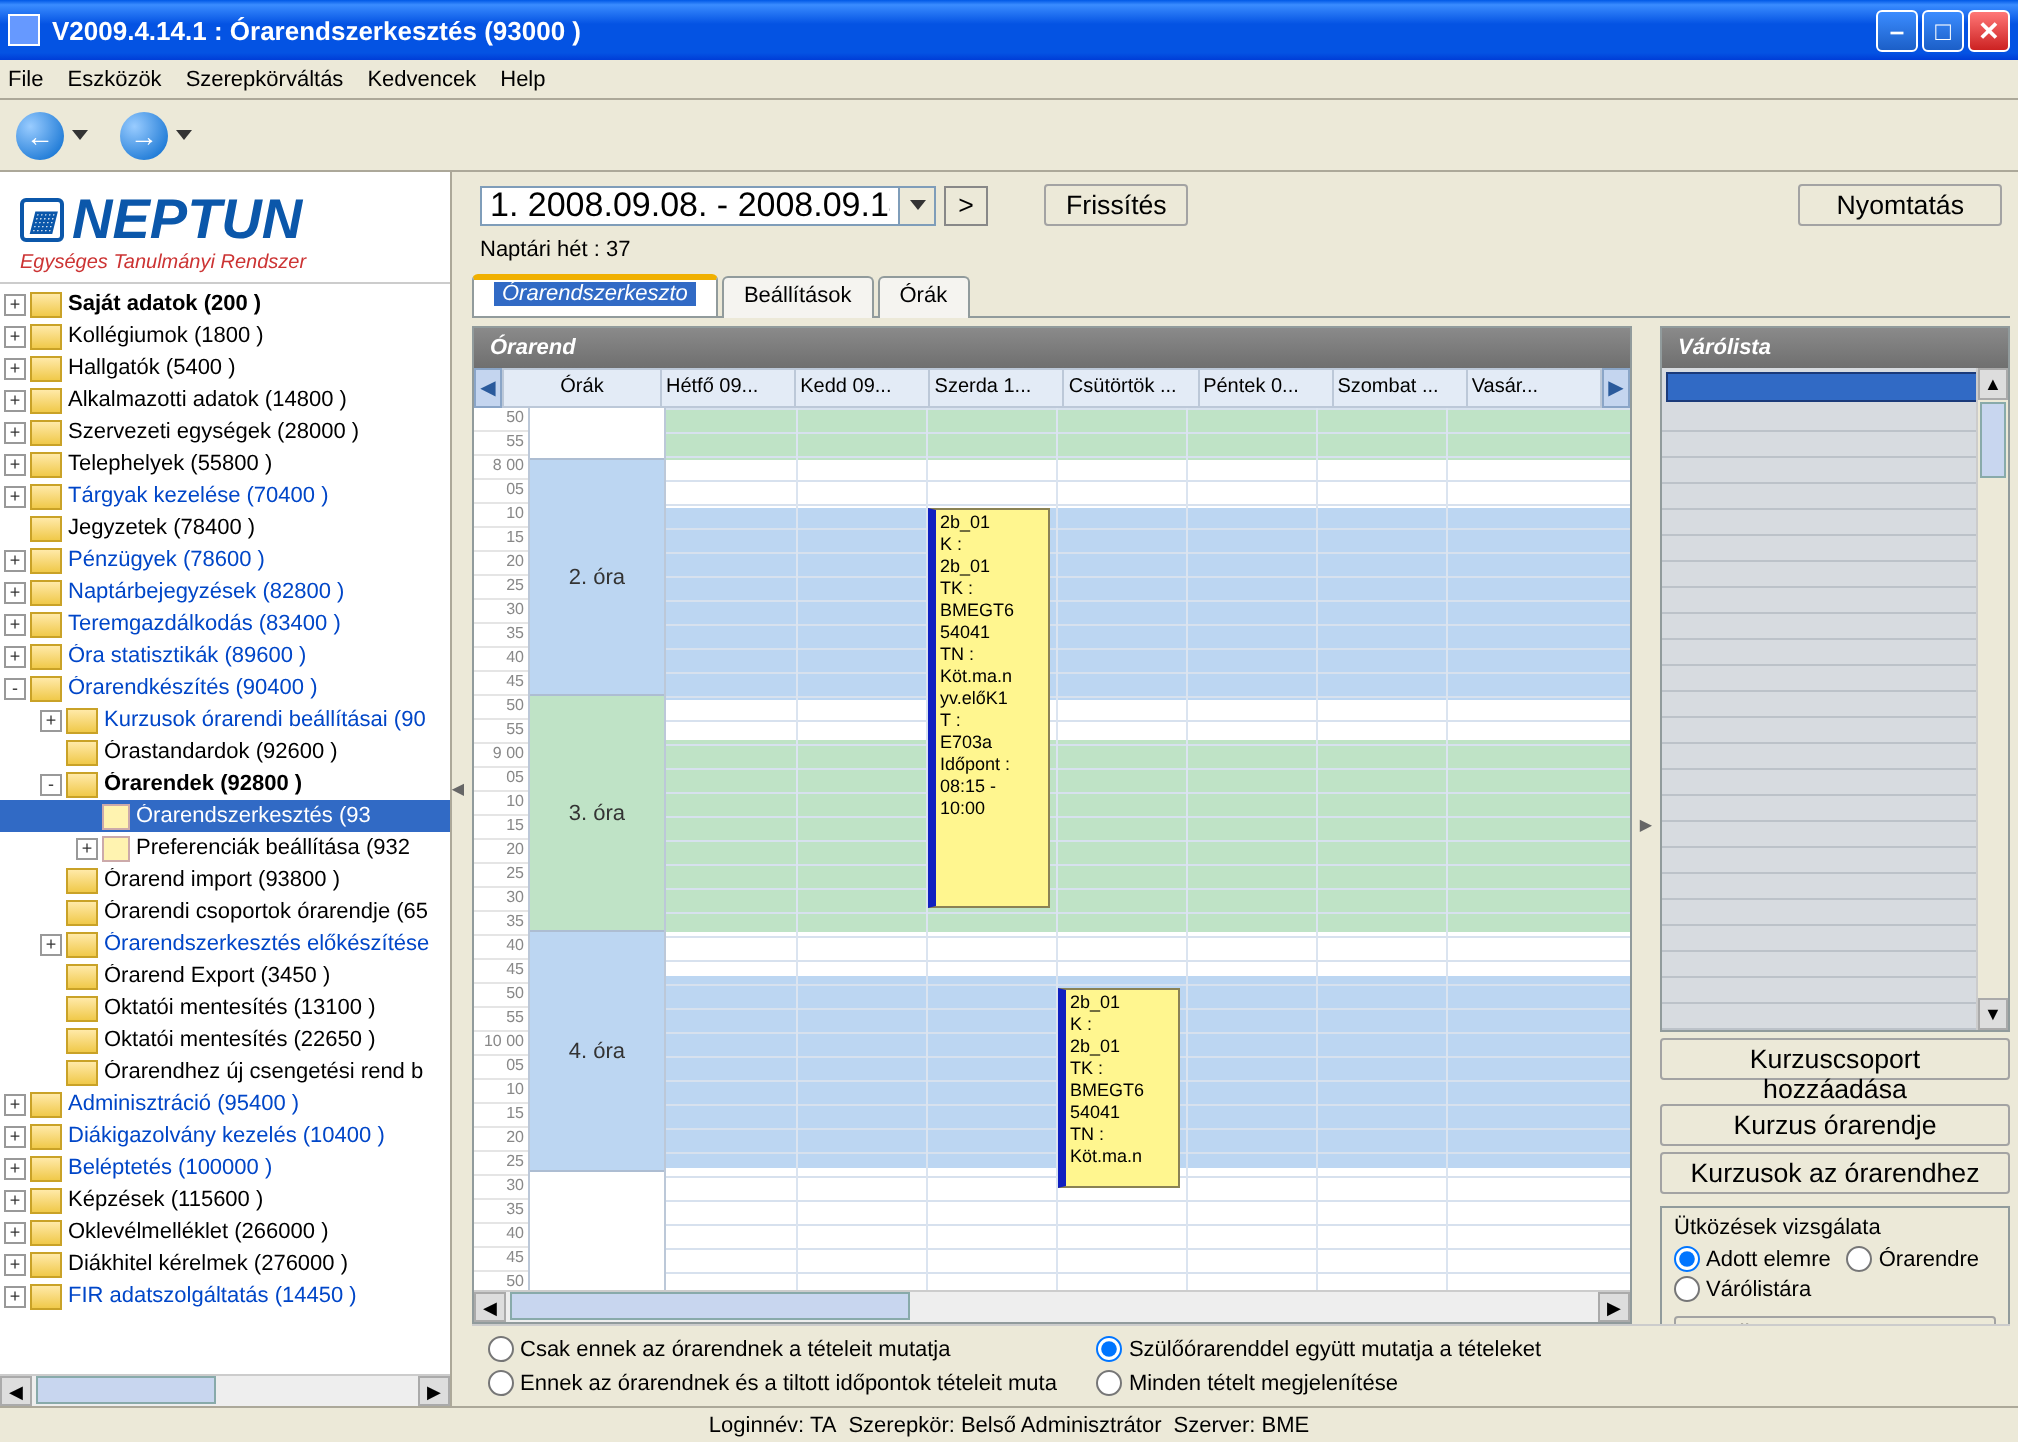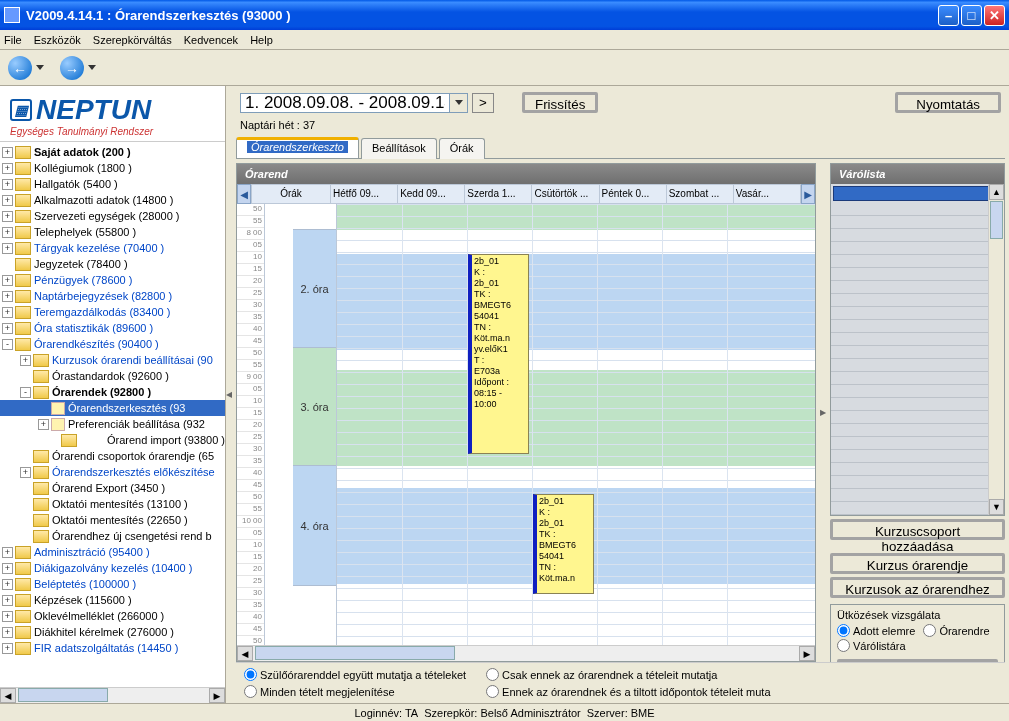--- a/index.html
+++ b/index.html
@@ -34,42 +34,42 @@
 .sidebar-sb { height:16px; background:#ece9d8; border-top:1px solid #ccc; display:flex; }
 .sb-arrow { width:16px; background:#ddd; border:1px solid #aaa; display:flex; align-items:center; justify-content:center; cursor:pointer; font-size:9px;}
 .sb-track { flex:1; background:#eee; position:relative;}
 .sb-thumb { position:absolute; height:14px; background:#c8d6ef; border:1px solid #8aa; top:0; }
 
 .content { flex:1; background:#ece9d8; display:flex; flex-direction:column; position:relative; padding:4px 4px 0 4px; gap:0;}
 .ctop { display:flex; align-items:flex-start; gap:8px; padding: 2px 4px 4px; }
 .dropdown { display:flex; }
 .dropdown input { width:210px; height:20px; border:1px solid #7f9db9; padding:0 4px; font-family:inherit; font-size:17px;}
 .ddbtn { width:18px; height:20px; background:#ece9d8; border:1px solid #7f9db9; border-left:none; display:flex; align-items:center; justify-content:center; cursor:pointer;}
-.btn { background:#ece9d8; border:3px solid #a3a3a3; border-radius:2px; padding:2px 10px; cursor:pointer; height:21px; }
+.btn { background:#ece9d8; border:1px solid #a3a3a3; border-radius:2px; padding:2px 10px; cursor:pointer; height:21px; }
 .gobtn { width:22px; height:20px; border:1px solid #888; background:#ece9d8; cursor:pointer; display:flex; align-items:center; justify-content:center;}
 .info { font-size:11px; line-height:14px; }
 .printbtn { margin-left:auto; padding:2px 18px; }
 
 .tabs { display:flex; height:22px; border-bottom:1px solid #919b9c; margin-top:2px;}
 .tab { padding:3px 10px; border:1px solid #919b9c; border-bottom:none; background:#f5f4f0; border-top-left-radius:3px; border-top-right-radius:3px; margin-right:2px; cursor:pointer; position:relative; top:1px;}
 .tab.active { background:#fff; border-top:3px solid #f0b000; padding-top:1px; font-family:inherit; color:#15428b; font-style:italic; top:0;}
 .tabactive-inner { background:#316ac5; color:#fff; padding:0 4px;}
 
 .cbody { flex:1; display:flex; gap:4px; overflow:hidden; padding-top:4px;}
 .calwrap { flex:1; display:flex; flex-direction:column; border:1px solid #919b9c; background:#fff;}
 .panehdr { background:linear-gradient(#8a8a8a,#6f6f6f); color:#fff; font-weight:bold; font-style:italic; padding:4px 8px; }
 .calnav { display:flex; align-items:stretch; height:20px; }
 .navarr { width:14px; background:#c4d5ef; border:1px solid #8aa5c7; display:flex; align-items:center; justify-content:center; cursor:pointer; font-size:10px; color:#2a5a9c;}
 .calhdr-row { flex:1; display:flex; }
 .calhdr { flex:1; min-width:0; border:1px solid #bcc8d8; border-left:none; background:#e3ebf6; padding:3px 2px; text-align:left; font-size:10px; overflow:hidden; cursor:pointer;}
 .calhdr:first-child { border-left:1px solid #bcc8d8; width:38px; flex:none; text-align:center;}
 .calgrid-wrap { flex:1; display:flex; overflow:hidden; position:relative;}
 .timescale { width:28px; background:#fff; border-right:1px solid #bcc8d8; font-size:8px; color:#888; position:relative;}
 .timescale div { height:12px; border-bottom:1px solid #e5e5e5; text-align:right; padding-right:2px;}
-.hourcol { width:44px; background:#fff; border-right:1px solid #bcc8d8;margin-left:28px;}
+.hourcol { width:68px; background:#fff; border-right:1px solid #bcc8d8;}
 .hourcol .hcell { height:120px; border-bottom:1px solid #adbdd2; display:flex; align-items:center; justify-content:center; color:#333;}
 .hourcol .hcell:first-child { height:50px;}
 .daygrid { flex:1; position:relative; }
 .dayrow { position:absolute; left:0; right:0; border-bottom:1px solid #dbe4f0;}
 .daycol-line { position:absolute; top:0; bottom:0; border-right:1px solid #dbe4f0;}
 .bg-green { position:absolute; left:0; right:0; background:#bfe3c6;}
 .bg-blue { position:absolute; left:0; right:0; background:#bcd6f2;}
 .event { position:absolute; background:#fff68f; border:1px solid #8a8254; border-left:4px solid #1020c0; font-size:9px; line-height:11px; padding:1px 2px; overflow:hidden;}
 .cal-hsb { height:16px; background:#ece9d8; display:flex; border-top:1px solid #ccc;}
 
@@ -222,21 +222,21 @@
         <div class="tree-row sel" style="padding-left: 38px;">
           <div class="texp blank"> </div>
           <div class="yicon"></div>
           <div class="tree-label">Órarendszerkesztés (93</div>
         </div>
         <div class="tree-row" style="padding-left: 38px;">
           <div class="texp">+</div>
           <div class="yicon"></div>
           <div class="tree-label">Preferenciák beállítása (932</div>
         </div>
-        <div class="tree-row" style="padding-left: 20px; justify-content: space-between;">
+        <div class="tree-row" style="padding-left: 20px;">
           <div class="texp blank"> </div>
           <div class="ticon"></div>
           <div class="tree-label">Órarend import (93800  )</div>
         </div>
         <div class="tree-row" style="padding-left: 20px;">
           <div class="texp blank"> </div>
           <div class="ticon"></div>
           <div class="tree-label">Órarendi csoportok órarendje (65</div>
         </div>
         <div class="tree-row" style="padding-left: 20px;">
@@ -522,38 +522,38 @@
               <span>Várólistára</span>
             </label>
           <button class="btn" style="width:100%; margin-top:6px;">Ütközésvizsgálat</button>
         </fieldset>
       </div>
     </div>
 
     <div class="radios-bottom">
       <div class="rcol">
         <label class="radio-row">
+            <input type="radio" name="filt" style="">
+            <span>Csak ennek az órarendnek a tételeit mutatja</span>
+          </label>
+        <label class="radio-row">
+            <input type="radio" name="filt" style="">
+            <span>Ennek az órarendnek és a tiltott időpontok tételeit muta</span>
+          </label>
+      </div>
+      <div class="rcol">
+        <label class="radio-row">
             <input type="radio" name="filt" checked="" style="">
             <span>Szülőórarenddel együtt mutatja a tételeket</span>
           </label>
         <label class="radio-row">
             <input type="radio" name="filt" style="">
             <span>Minden tételt megjelenítése</span>
           </label>
       </div>
-      <div class="rcol">
-        <label class="radio-row">
-            <input type="radio" name="filt" style="">
-            <span>Csak ennek az órarendnek a tételeit mutatja</span>
-          </label>
-        <label class="radio-row">
-            <input type="radio" name="filt" style="">
-            <span>Ennek az órarendnek és a tiltott időpontok tételeit muta</span>
-          </label>
-      </div>
     </div>
   </div>
 </div>
 
 <div class="statusbar">
   <div class="spacer"></div>
   <span>Loginnév: TA</span>
   <span>Szerepkör: Belső Adminisztrátor</span>
   <span>Szerver: BME</span>
   <div class="spacer"></div>

